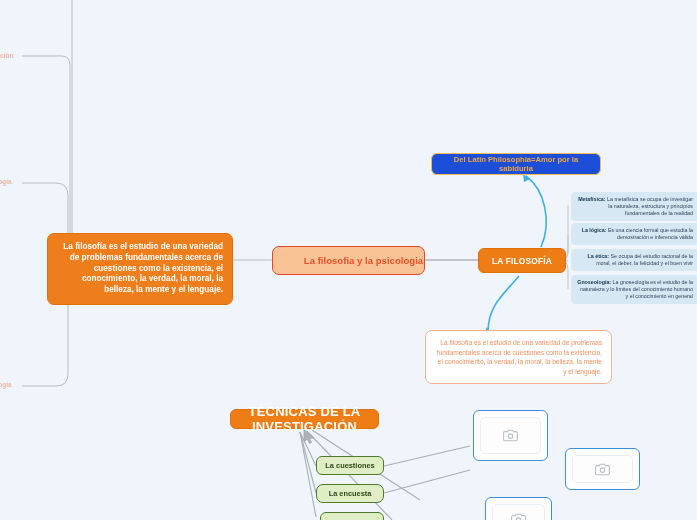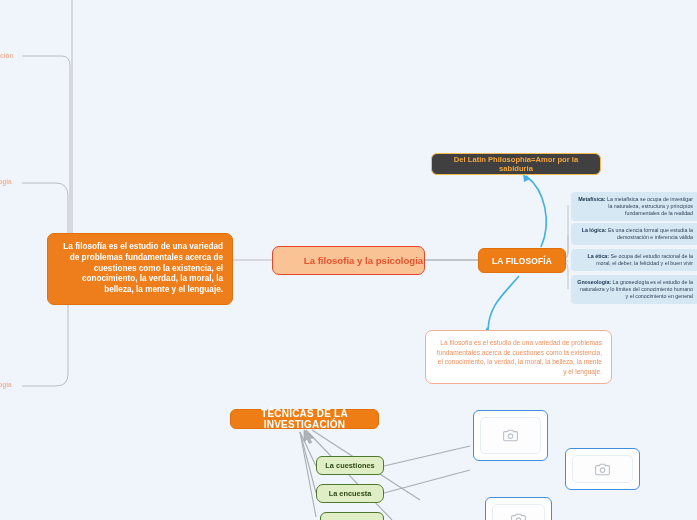--- a/index.html
+++ b/index.html
@@ -29,21 +29,21 @@
     display:flex;align-items:center;justify-content:center;text-align:center;padding-left:30px;
   }
   
   .n-orange-block{
     background:#ee7d1c;border:1px solid #e2700a;border-radius:7px;
     color:#ffffff;font-weight:bold;line-height:1.32;
     padding:8px 9px 8px 10px;box-sizing:border-box;
   }
   
   .n-yellow{
-    background:#404040;border:1.3px solid #f7bb52;border-radius:6px;
+    background:#1d4ed8;border:1.3px solid #f7bb52;border-radius:6px;
     color:#f2a63c;font-weight:bold;
     display:flex;align-items:center;justify-content:center;text-align:center;
   }
   
   .n-salmon{
     background:#ffffff;border:1.3px solid #f0b096;border-radius:7px;
     color:#f09060;line-height:1.45;padding:7px 9px;box-sizing:border-box;
   }
   
   .n-blue{
@@ -144,21 +144,21 @@
   </div>
 
   <div class="node n-blue" style="left:571px;top:249px;width:128px;font-size:5.3px;">
     <b>La ética</b><b>:</b><span> Se ocupa del estudio racional de la moral, el deber, la felicidad  y el buen vivir</span>
   </div>
 
   <div class="node n-blue" style="left:571px;top:275px;width:128px;font-size:5.3px;">
     <b>Gnoseología</b><b>:</b><span> La gnoseología es el estudio de la naturaleza y lo límites del conocimiento humano y el conocimiento en general</span>
   </div>
 
-  <div class="node n-orange" style="left:230px;top:409px;width:149px;height:20px;font-size:10px;">TÉCNICAS DE LA INVESTIGACIÓN</div>
+  <div class="node n-orange" style="left:230px;top:409px;width:149px;height:20px;font-size:13px;">TÉCNICAS DE LA INVESTIGACIÓN</div>
 
   <svg style="position:absolute;left:303px;top:429px;" width="14" height="16">
     <path d="M1,1 L1,13 L4.2,10 L6.4,14.4 L8.6,13.4 L6.5,9.2 L11,9 Z" fill="#aeb3ba" stroke="#9aa0a7" stroke-width=".7"></path>
   </svg>
 
   <div class="node n-green" style="left:316px;top:456px;width:68px;height:19px;font-size:7.4px;">La cuestiones</div>
 
   <div class="node n-green" style="left:316px;top:484px;width:68px;height:19px;font-size:7.4px;border-radius:7px;">La encuesta</div>
 
   <div class="node n-green" style="left:320px;top:512px;width:64px;height:19px;font-size:7.4px;"></div>

